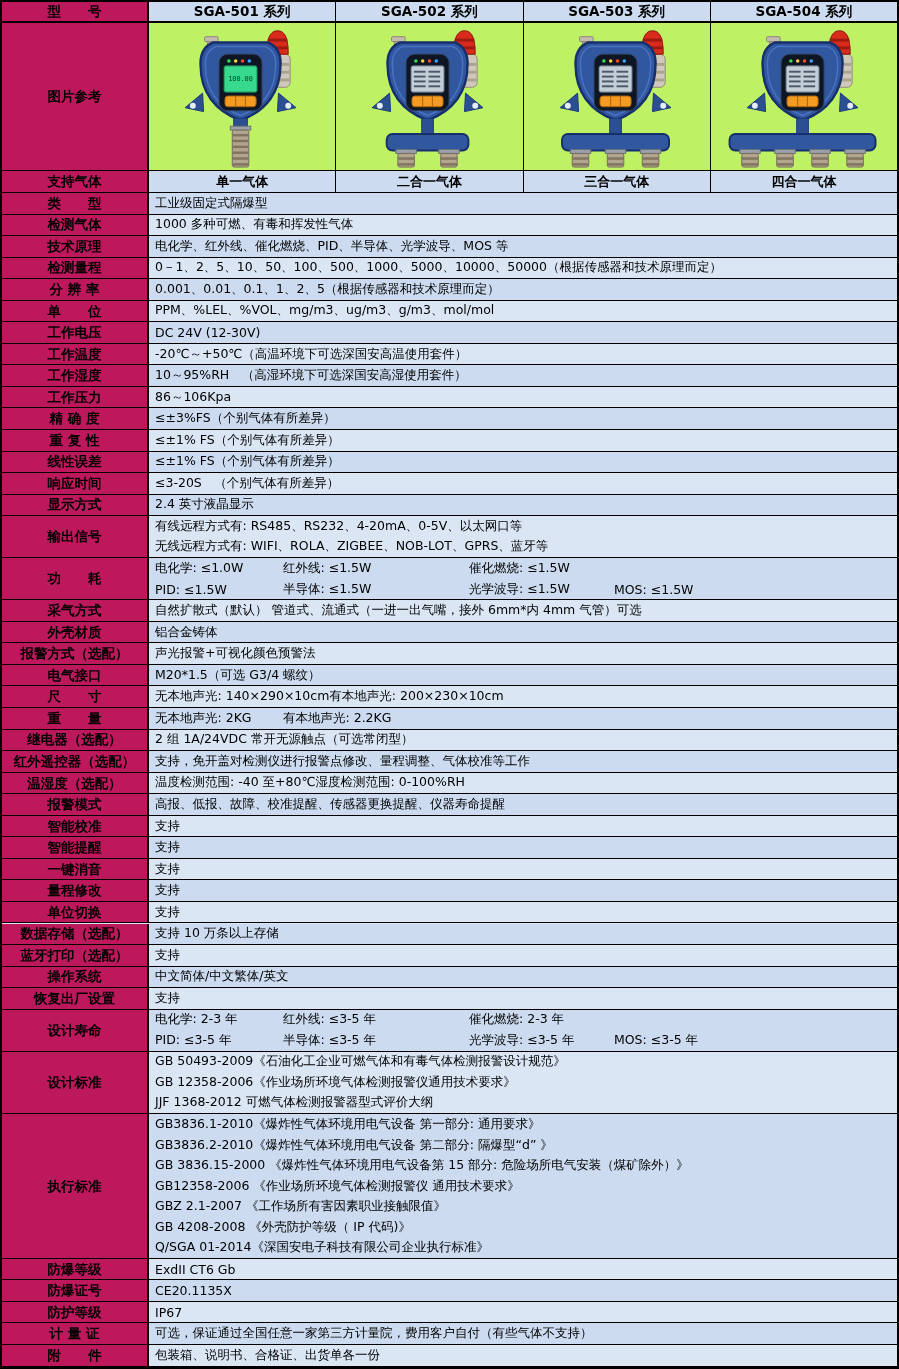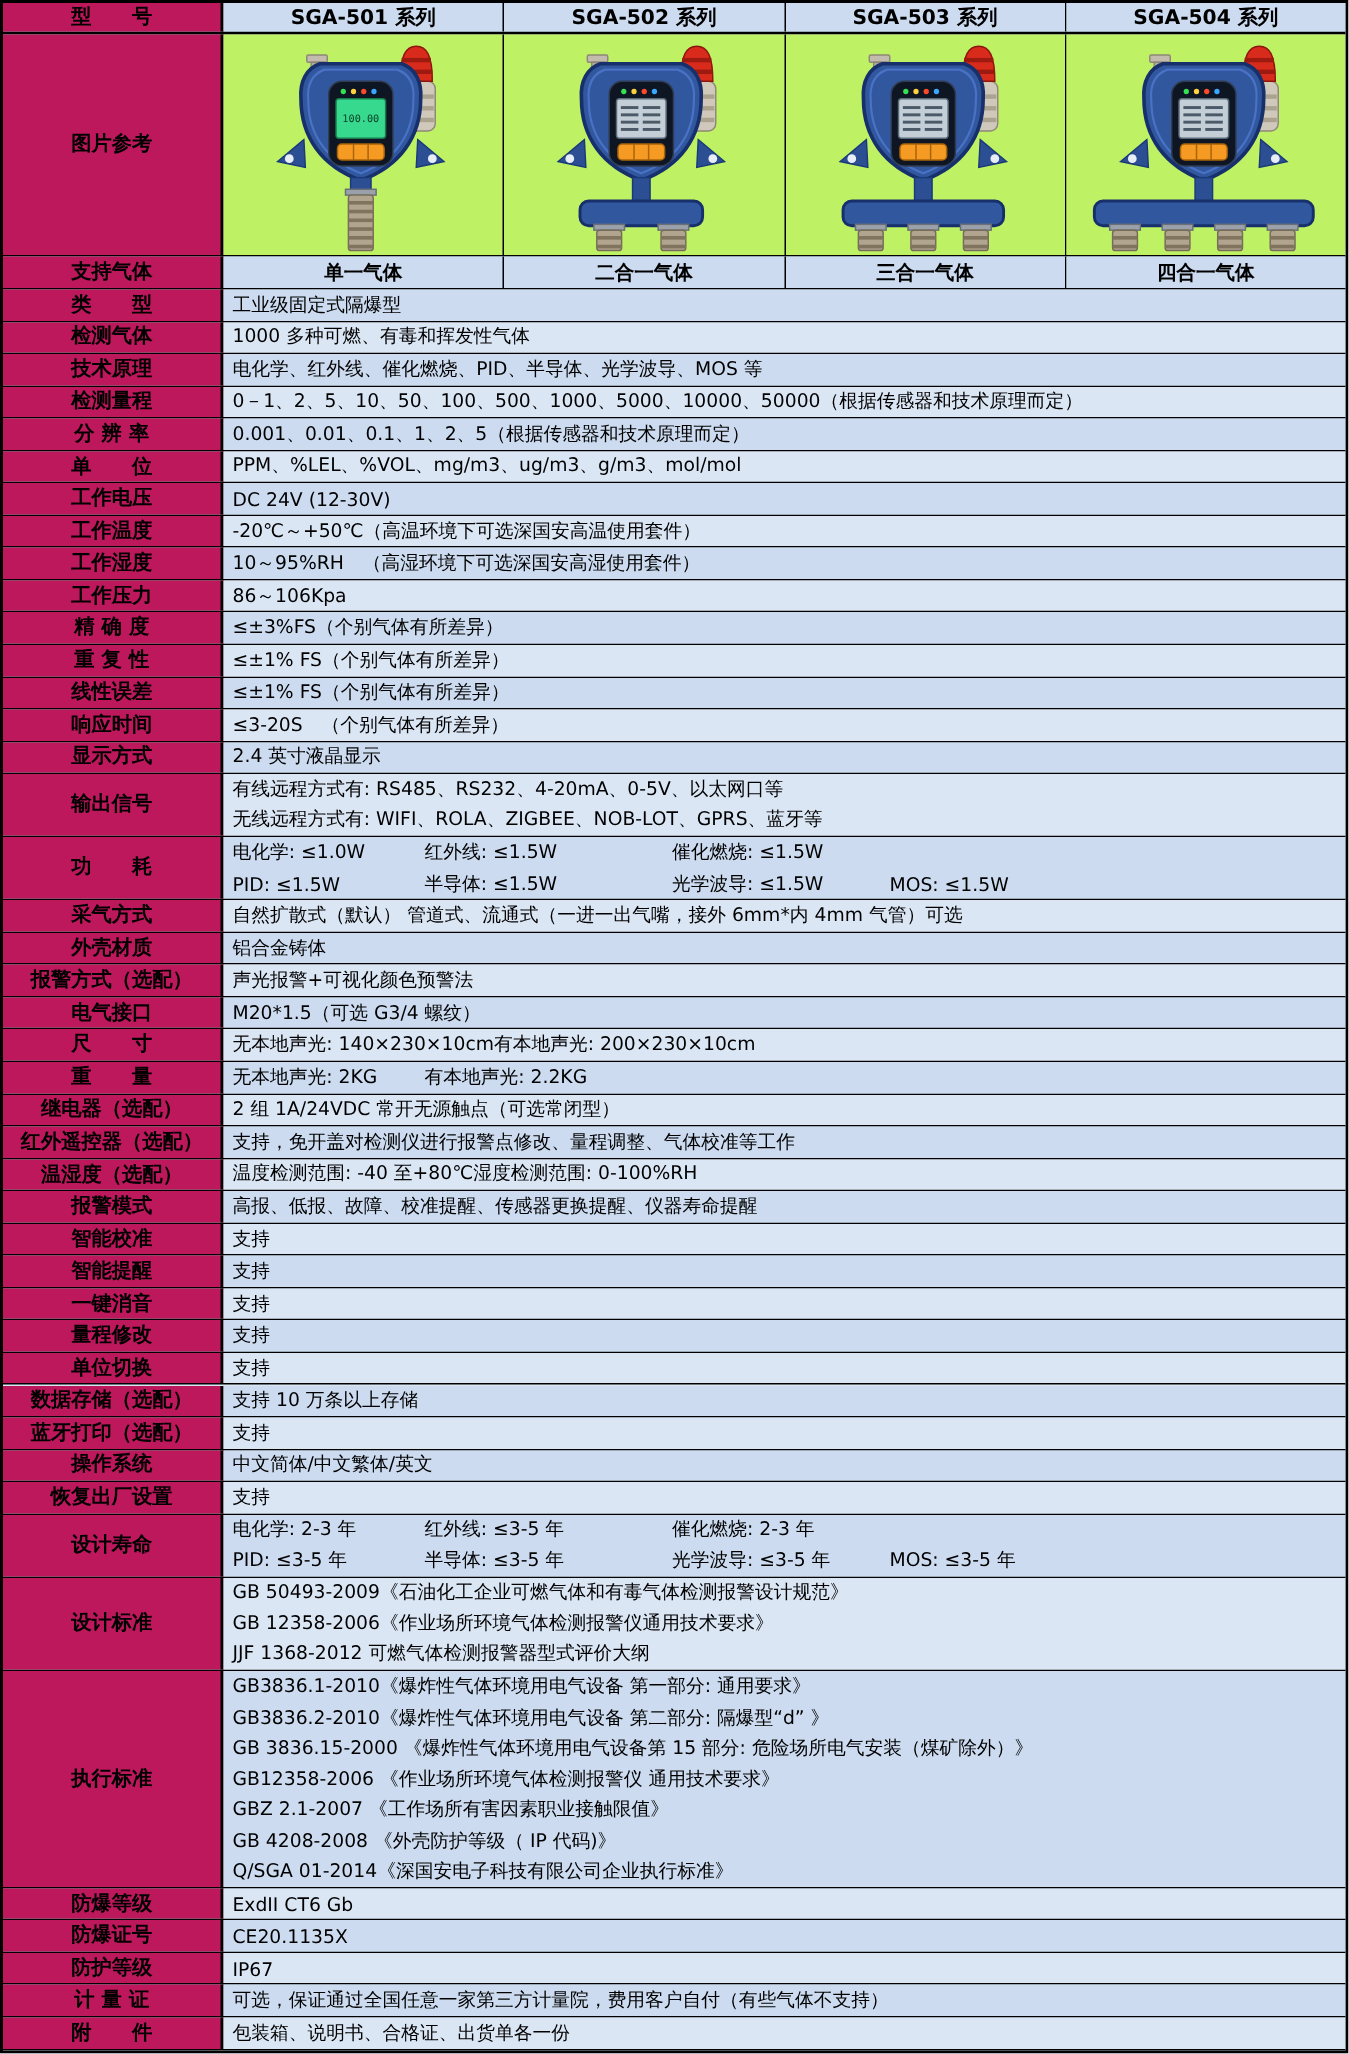--- a/index.html
+++ b/index.html
@@ -19,21 +19,21 @@
   .head .col{font-weight:bold;font-size:13.5px;background:#ccdbf0;}
   .imgrow .col{background:#bef264;}
   .gasrow .col{font-weight:bold;font-size:13px;background:#ccdbf0;}
   .value{flex:1;display:flex;flex-direction:column;justify-content:center;padding-left:6px;min-width:0;}
   .srow:nth-child(odd) .value{background:#ccdbf0;}
   .srow:nth-child(even) .value{background:#dbe6f5;}
   .line{height:20.5px;display:flex;align-items:center;white-space:nowrap;font-size:12.5px;}
   .seg{display:inline-block;}
   .seg:nth-child(1){min-width:128px;}
   .seg:nth-child(2){min-width:165px;}
-  .seg:nth-child(3){min-width:145px;}
+  .seg:nth-child(3){min-width:145px;margin-left:21px;}
   svg{display:block;}
 </style>
 </head>
 <body>
 
 <div class="sheet">
   <div class="row head">
     <div class="label">型　　号</div>
     <div class="cols" id="model-cols">
         <div class="col">SGA-501 系列</div>
@@ -429,21 +429,21 @@
         <div class="value">
           <div class="line">
             <span class="seg">M20*1.5（可选 G3/4 螺纹）</span>
           </div>
         </div>
       </div>
       <div class="row srow">
         <div class="label">尺　　寸</div>
         <div class="value">
           <div class="line">
-            <span class="seg">无本地声光: 140×230×10cm</span>
+            <span class="seg">无本地声光: 140×290×10cm</span>
             <span class="seg">有本地声光: 200×230×10cm</span>
           </div>
         </div>
       </div>
       <div class="row srow">
         <div class="label">重　　量</div>
         <div class="value">
           <div class="line">
             <span class="seg">无本地声光: 2KG</span>
             <span class="seg">有本地声光: 2.2KG</span>

